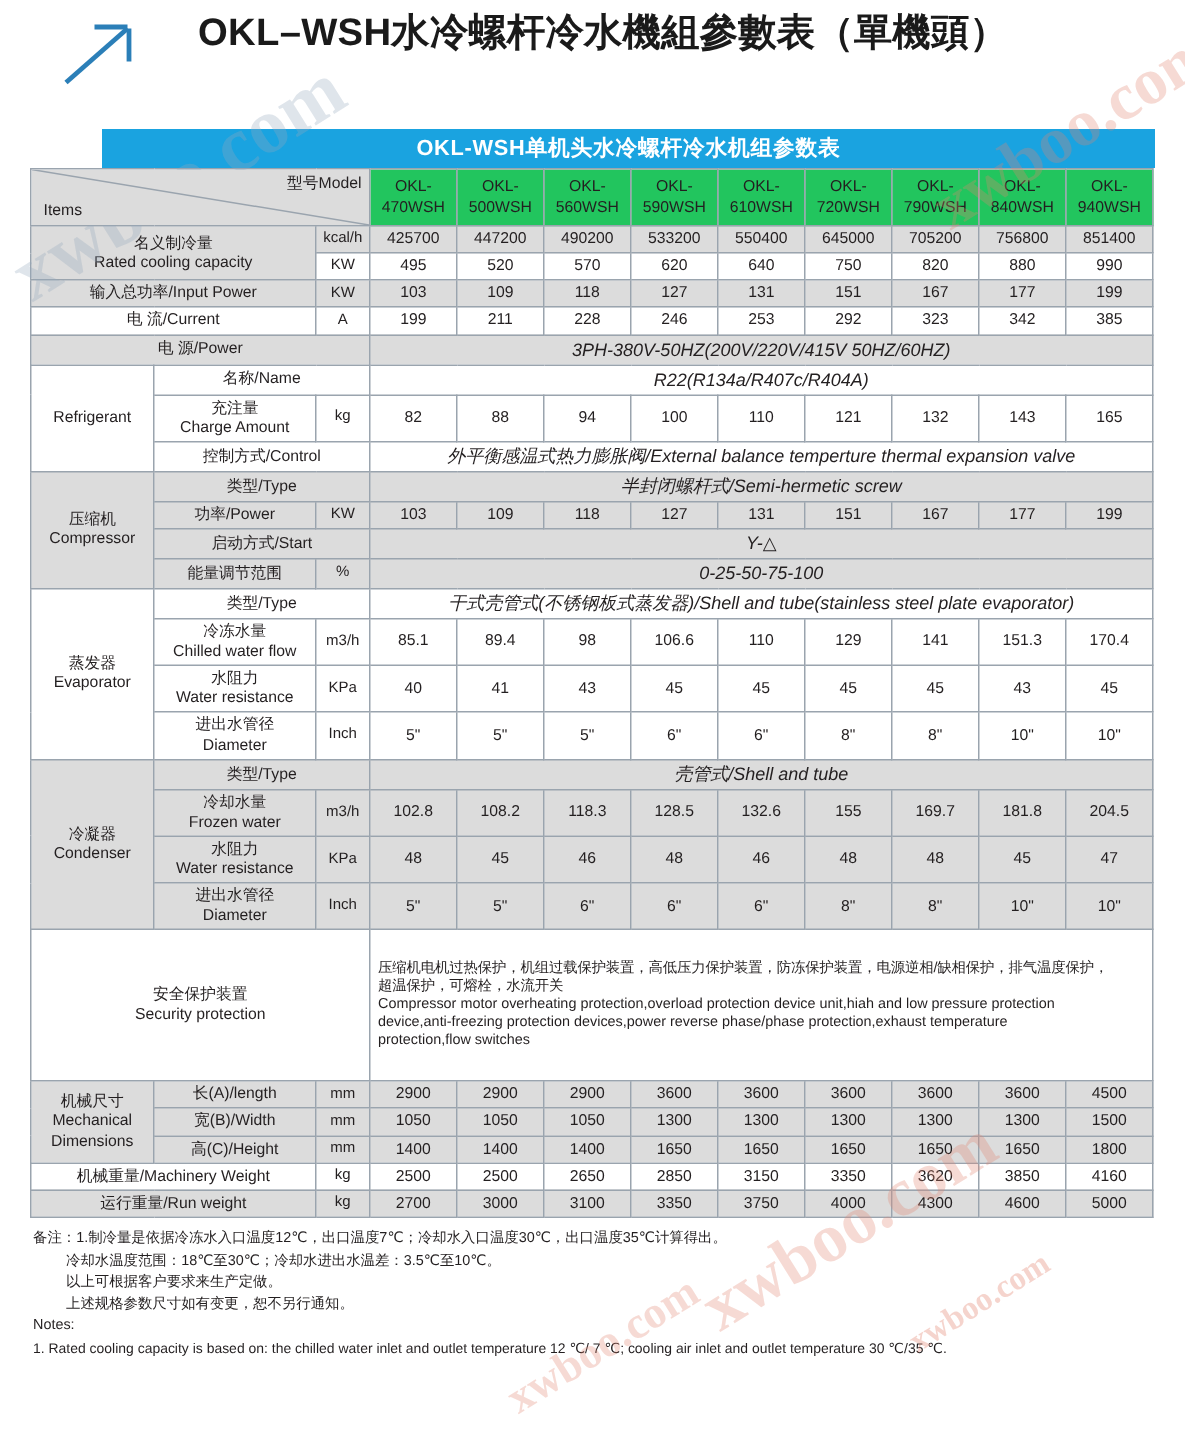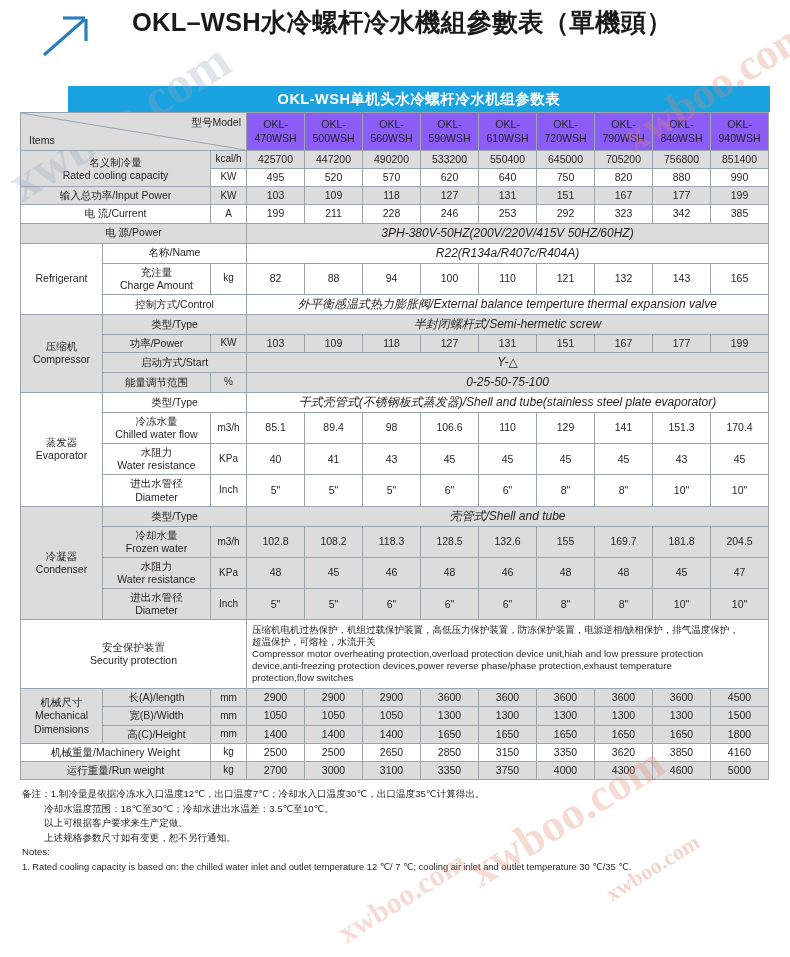--- a/index.html
+++ b/index.html
@@ -76,26 +76,26 @@
     position: relative; height: 38px; padding: 0 !important;
     background: #dcdcdc; overflow: hidden;
   }
   .corner svg { position: absolute; inset: 0; width: 100%; height: 100%; }
   .corner .ct {
     position: absolute; right: 5px; top: 3px; font-size: 10.5px;
   }
   .corner .cb {
     position: absolute; left: 8px; bottom: 3px; font-size: 10.5px;
   }
-  .modelhdr { font-size: 10.5px; line-height: 1.25; background:#8b5cf6; }
+  .modelhdr { font-size: 10.5px; line-height: 1.25; background:#22c55e; }
 
   
   .sec-txt {
     text-align: left !important;
-    padding: 4px 5px !important;
+    padding: 20px 5px !important;
     font-size: 9.6px;
     line-height: 1.32;
   }
   .sec-txt .cn { letter-spacing: -0.1px; }
 
   
   .notes {
     margin: 7px 20px 0 22px; width: 752px;
     font-size: 9.6px; line-height: 1.52; color: #231f20;
     position: relative;

